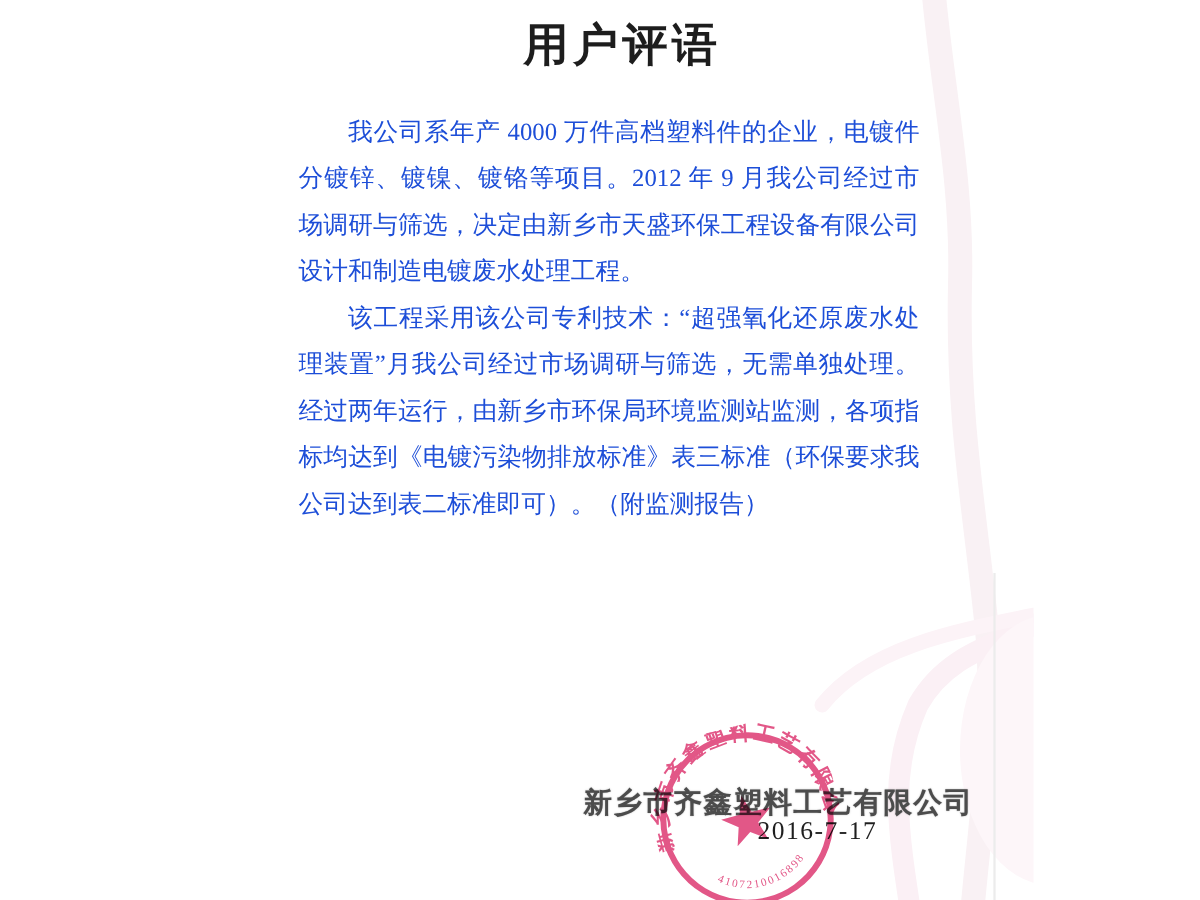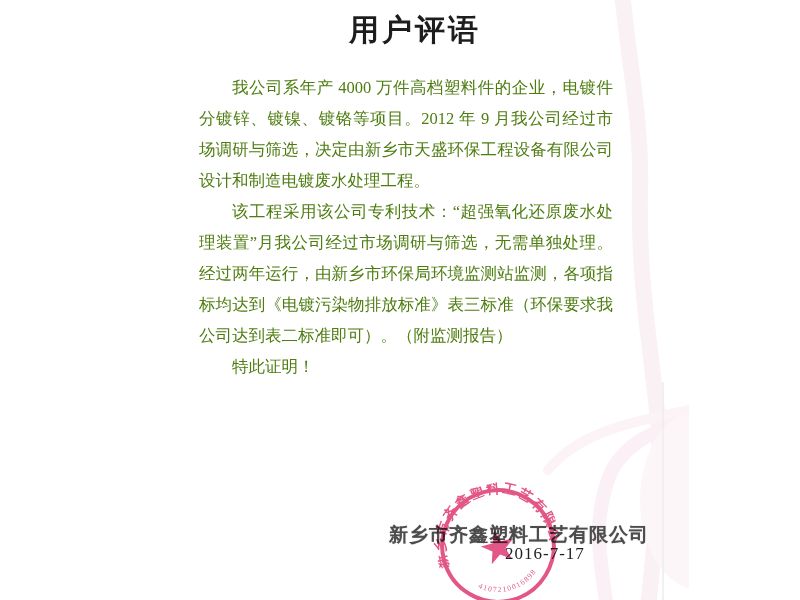--- a/index.html
+++ b/index.html
@@ -30,21 +30,21 @@
     font-weight: bold;
     letter-spacing: 3px;
     color: #1d1d1d;
   }
   .body-text {
     position: absolute;
     left: 199px; top: 72px;
     width: 414px;
     font-size: 16.5px;
     line-height: 31px;
-    color: #4d7c0f;
+    color: #1d4ed8;
     text-align: justify;
   }
   .body-text p {
     margin: 0;
     text-indent: 2em;
   }
   .closing {
     text-indent: 2em;
   }
   .signature-company {
@@ -85,21 +85,20 @@
     <ellipse cx="700" cy="500" rx="60" ry="90" fill="#fdf6f9"></ellipse>
     <line x1="663" y1="382" x2="663" y2="600" stroke="#ececec" stroke-width="1.5"></line>
     <path d="M 780,-10 C 770,80 760,200 772,320" fill="none" stroke="#f7f4f5" stroke-width="18" stroke-linecap="round"></path>
   </svg>
 
   <div class="doc-title">用户评语</div>
 
   <div class="body-text">
     <p>我公司系年产 4000 万件高档塑料件的企业，电镀件分镀锌、镀镍、镀铬等项目。2012 年 9 月我公司经过市场调研与筛选，决定由新乡市天盛环保工程设备有限公司设计和制造电镀废水处理工程。</p>
     <p>该工程采用该公司专利技术：“超强氧化还原废水处理装置”月我公司经过市场调研与筛选，无需单独处理。经过两年运行，由新乡市环保局环境监测站监测，各项指标均达到《电镀污染物排放标准》表三标准（环保要求我公司达到表二标准即可）。（附监测报告）</p>
-    <p class="closing">特此证明！</p>
   </div>
 
   <div class="signature-company">新乡市齐鑫塑料工艺有限公司</div>
   <div class="signature-date">2016-7-17</div>
 
   <svg class="stamp" viewBox="0 0 140 140" width="124" height="124" aria-hidden="true">
     <circle cx="70" cy="70" r="63" fill="none" stroke-width="4.5" stroke="#e0487d"></circle>
     <polygon points="70,52 74.7,65.5 89,65.8 77.6,74.5 81.8,88.2 70,80 58.2,88.2 62.4,74.5 51,65.8 65.3,65.5" fill="#e0487d"></polygon>
     <defs>
       <path id="sealArcTop" d="M 12,85.5 A 60,60 0 1 1 128,85.5" fill="none"></path>

